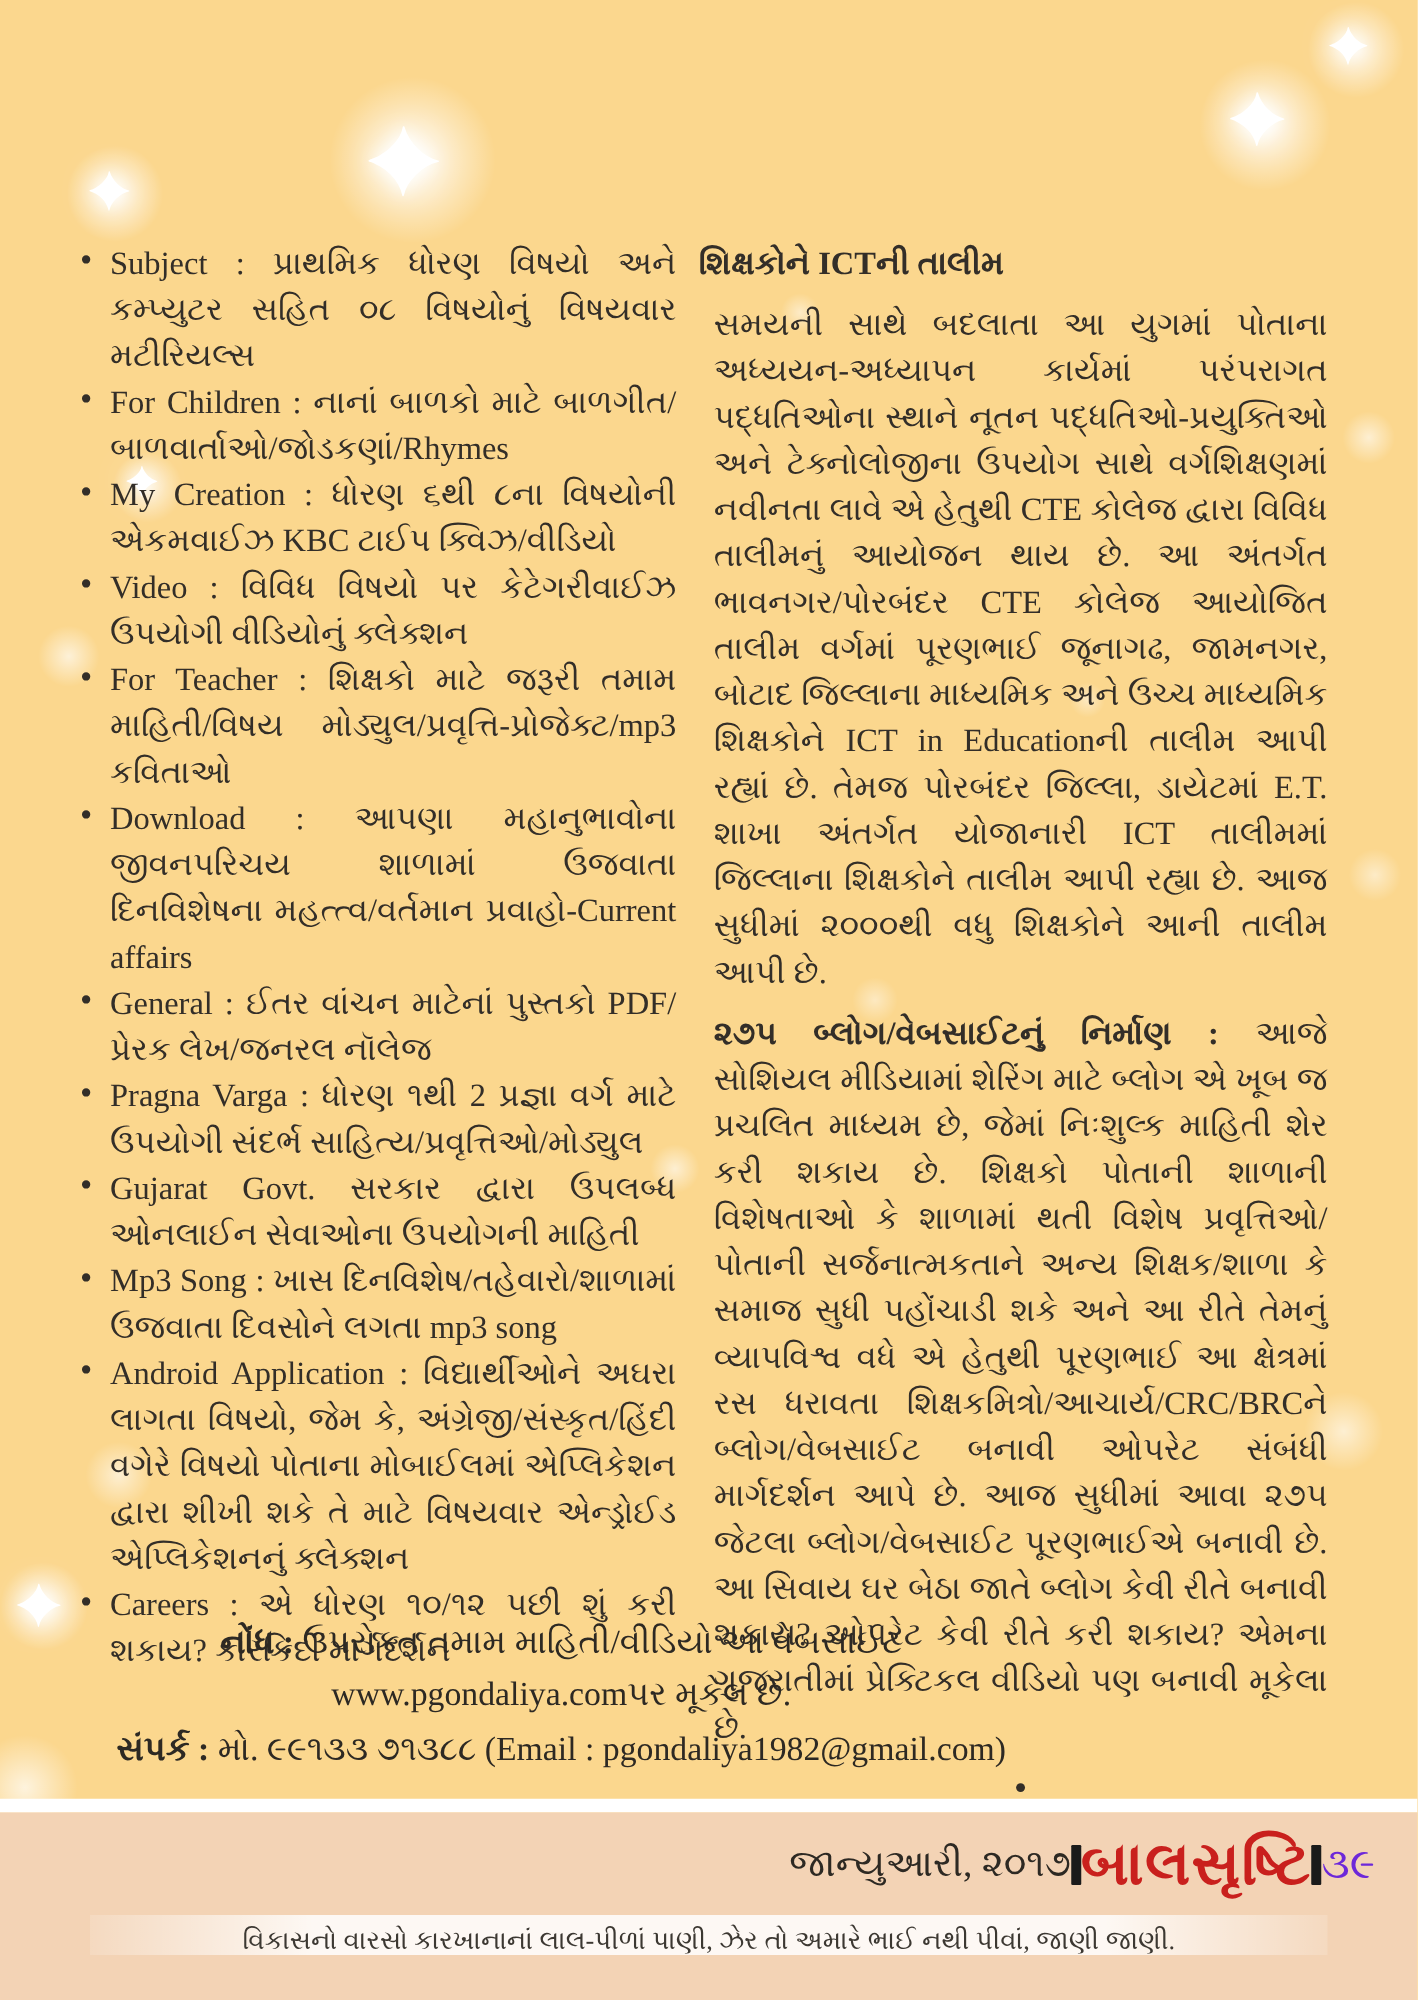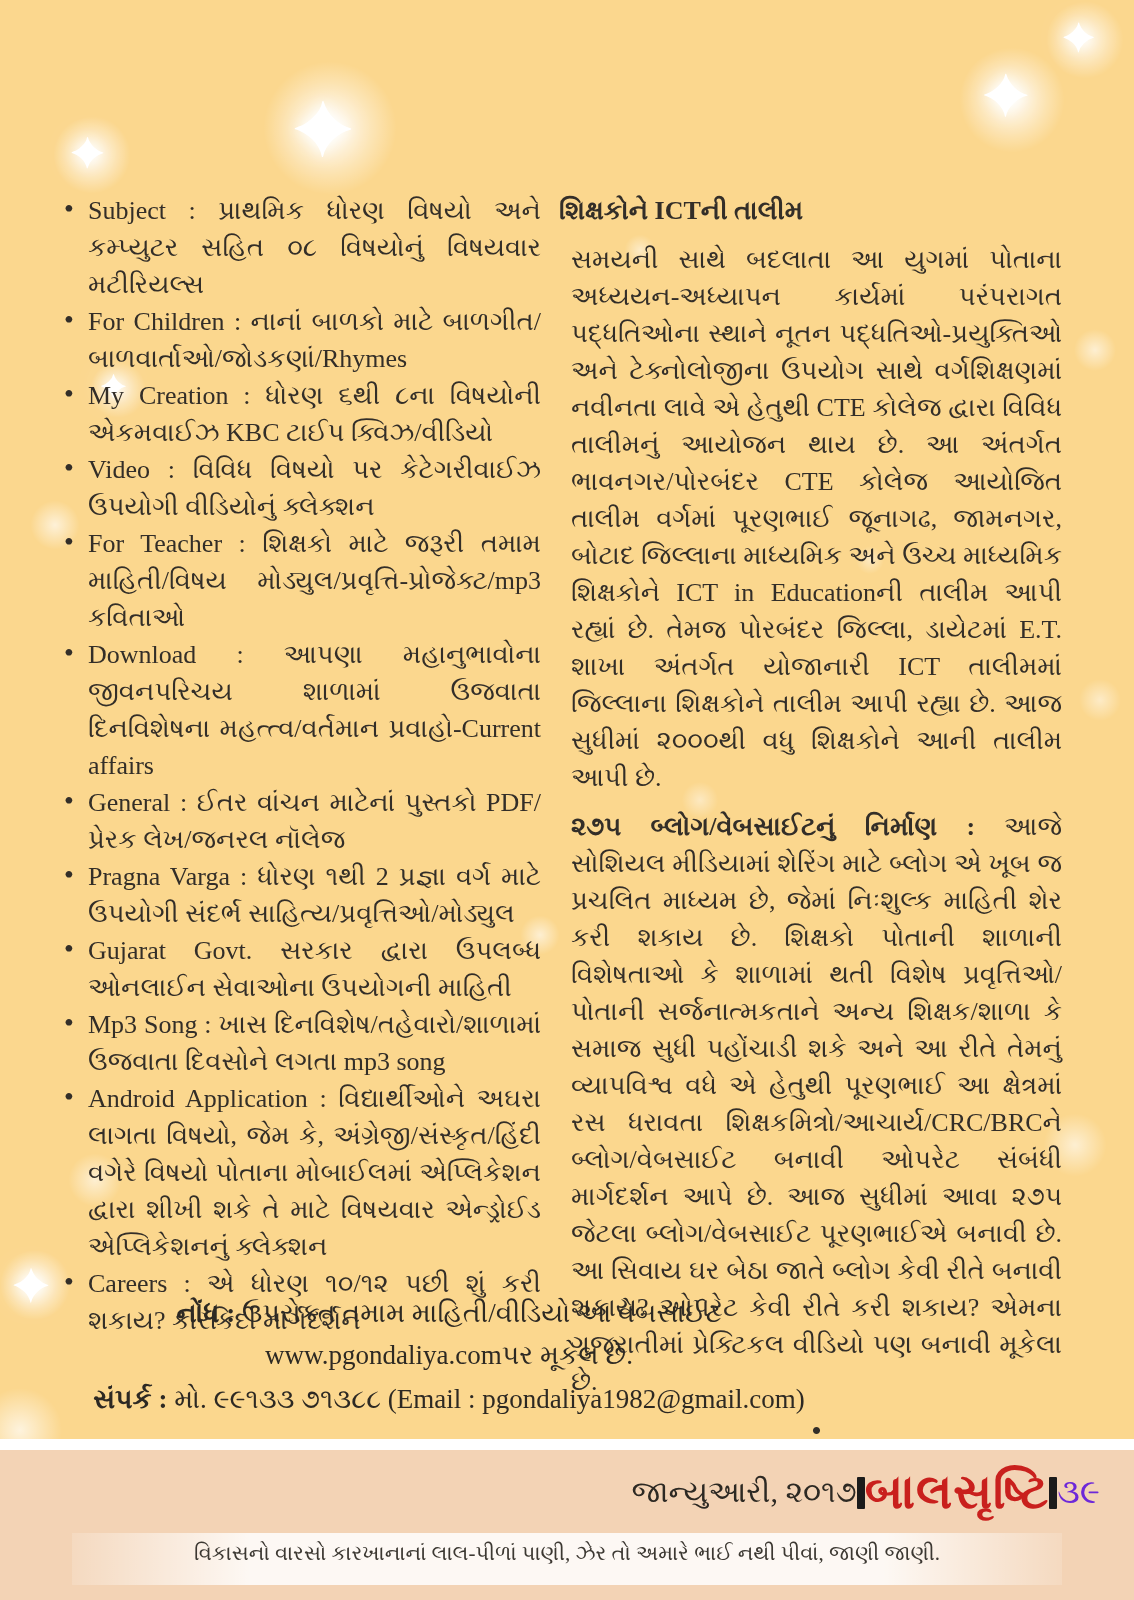--- a/index.html
+++ b/index.html
@@ -71,21 +71,21 @@
     padding:14px 34px 0 0;
   }
   .footer-date{font-size:30px;color:#2d2923;}
   .bar{display:inline-block;width:8px;height:32px;background:#1b1b1b;border-radius:1px;}
   .magazine-logo{
     font-family:"Liberation Sans","DejaVu Sans",sans-serif;
     font-weight:bold;font-size:48px;color:#c9201d;letter-spacing:1px;
   }
   .page-number{font-size:34px;color:#6d28d9;}
   .tag-strip{
-    margin:12px auto 0;width:990px;height:52px;line-height:40px;
+    margin:12px auto 0;width:990px;height:32px;line-height:40px;
     background:linear-gradient(to right, rgba(255,255,255,0.15), rgba(255,255,255,0.85) 18%, rgba(255,255,255,0.85) 82%, rgba(255,255,255,0.15));
     text-align:center;font-size:21px;color:#3c3832;
   }
 </style>
 </head>
 <body>
 
 <div class="page" style="background-color: rgb(251, 215, 142);">
 
   <span class="sparkle sp1">✦</span>

